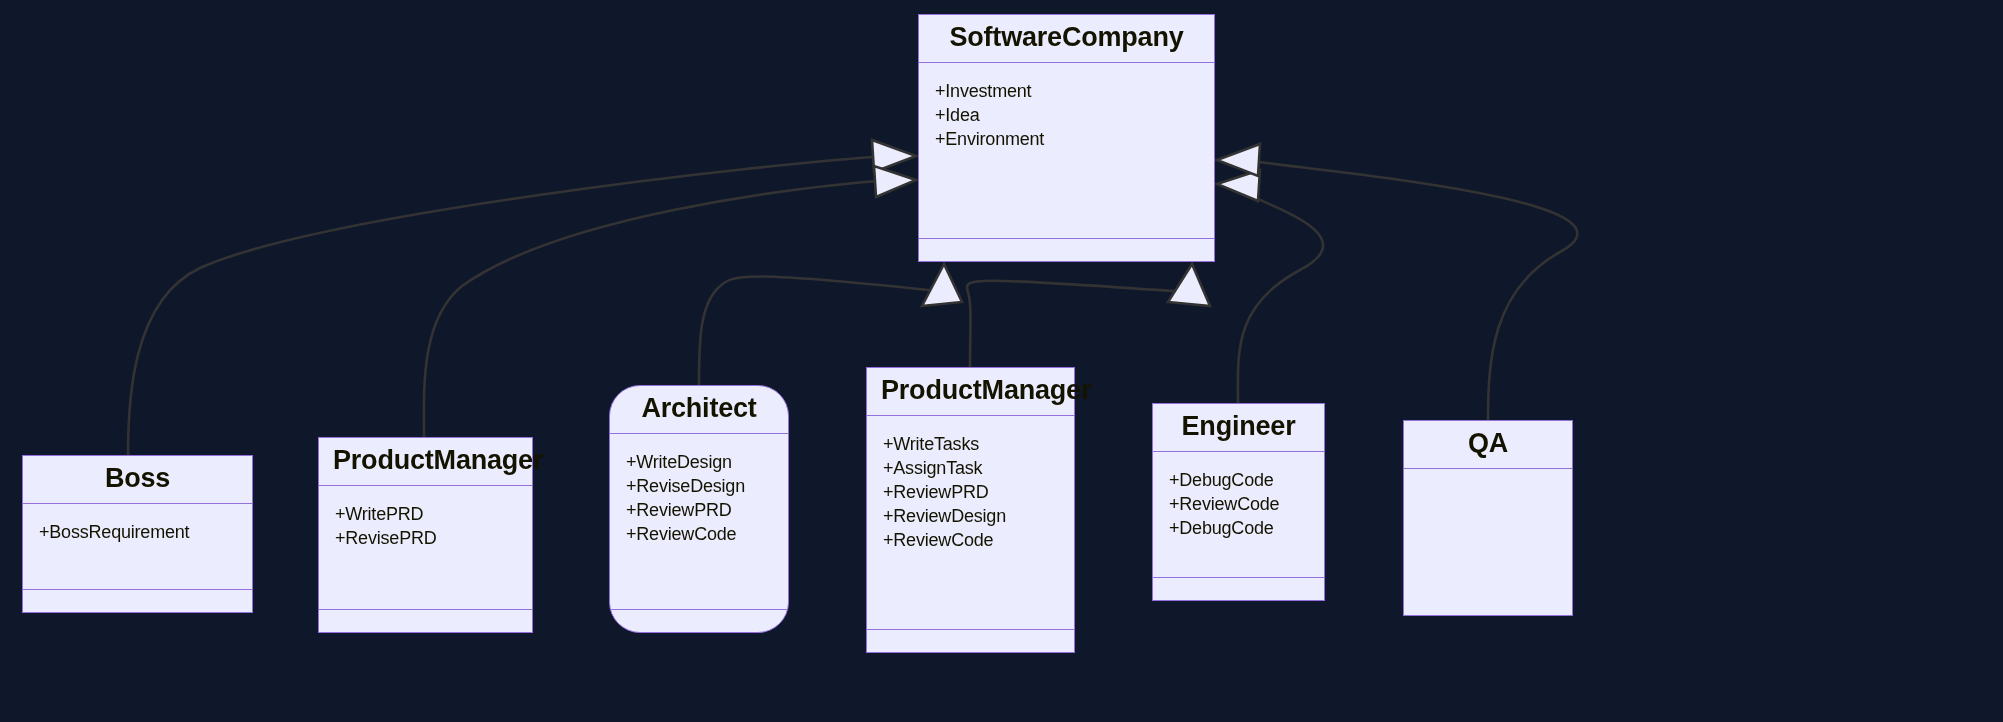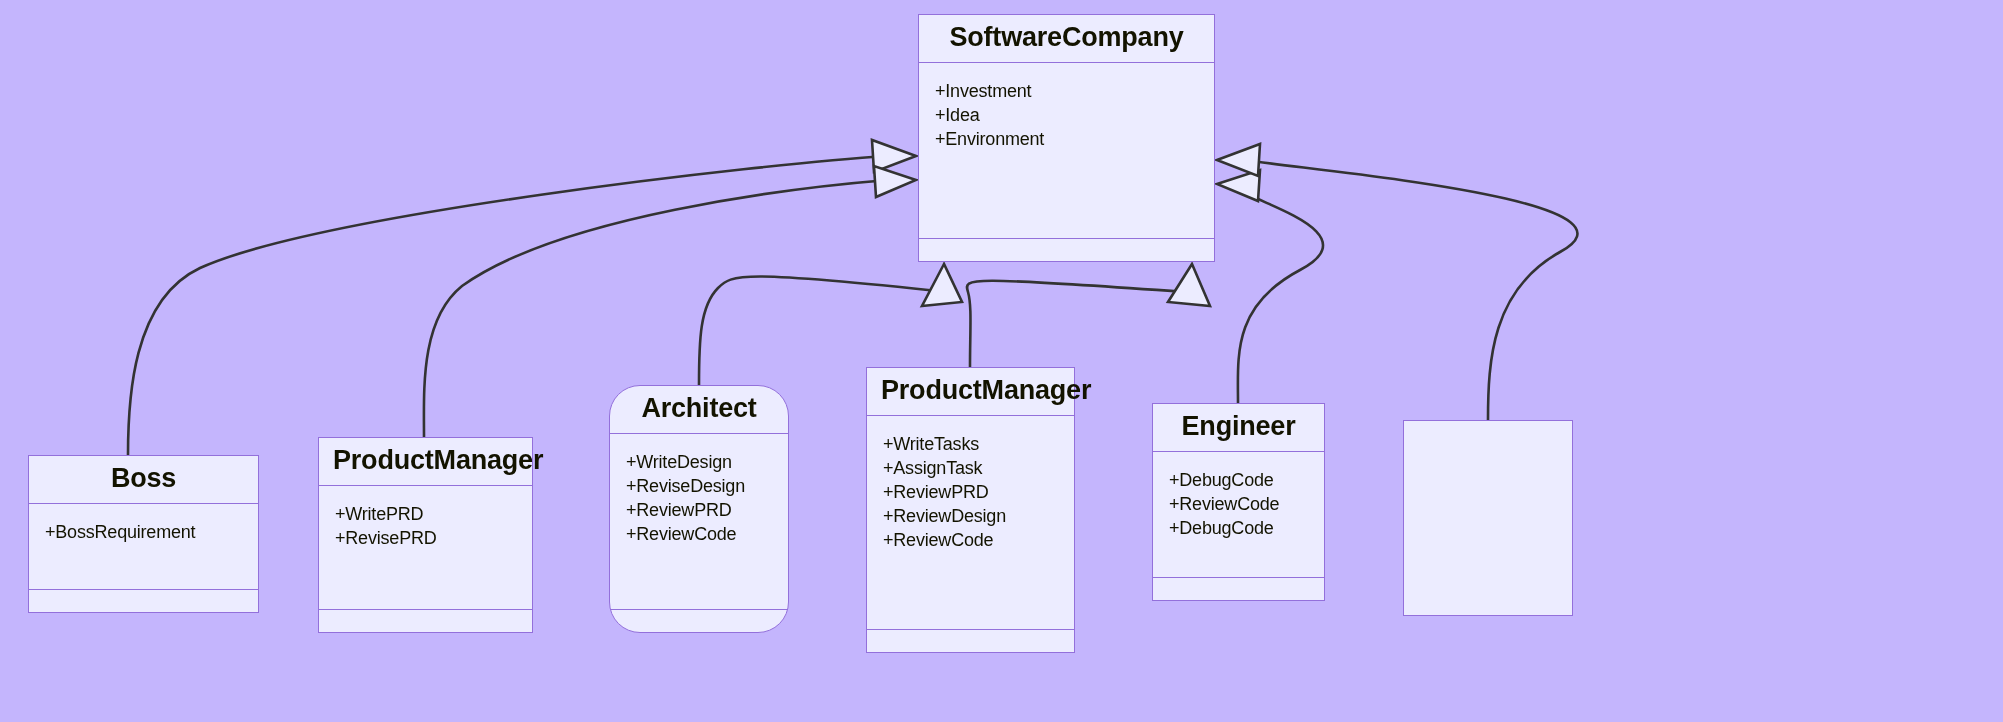--- a/index.html
+++ b/index.html
@@ -8,21 +8,21 @@
     padding: 0;
     background: #ffffff;
   }
   body {
     font-family: "Liberation Sans", sans-serif;
   }
   #canvas {
     position: relative;
     width: 2003px;
     height: 722px;
-    background: #c4b5fd;
+    background: #0f172a;
     overflow: hidden;
   }
   #edge-layer {
     position: absolute;
     left: 0;
     top: 0;
     width: 2003px;
     height: 722px;
     pointer-events: none;
   }
@@ -98,21 +98,21 @@
   <div class="uml-class" style="left:918px; top:14px; width:297px; height:248px;">
     <div class="uml-title">SoftwareCompany</div>
     <div class="uml-members">
       <div class="uml-member">+Investment</div>
       <div class="uml-member">+Idea</div>
       <div class="uml-member">+Environment</div>
     </div>
     <div class="uml-methods"></div>
   </div>
 
-  <div class="uml-class" style="left:28px; top:455px; width:231px; height:158px;">
+  <div class="uml-class" style="left:22px; top:455px; width:231px; height:158px;">
     <div class="uml-title">Boss</div>
     <div class="uml-members">
       <div class="uml-member">+BossRequirement</div>
     </div>
     <div class="uml-methods"></div>
   </div>
 
   <div class="uml-class" style="left:318px; top:437px; width:215px; height:196px;">
     <div class="uml-title">ProductManager</div>
     <div class="uml-members">
@@ -149,16 +149,17 @@
     <div class="uml-title">Engineer</div>
     <div class="uml-members">
       <div class="uml-member">+DebugCode</div>
       <div class="uml-member">+ReviewCode</div>
       <div class="uml-member">+DebugCode</div>
     </div>
     <div class="uml-methods"></div>
   </div>
 
   <div class="uml-class" style="left:1403px; top:420px; width:170px; height:196px;">
+    <div class="uml-title">QA</div>
     <div class="uml-methods"></div>
   </div>
 
 </div>
 
 </body></html>

